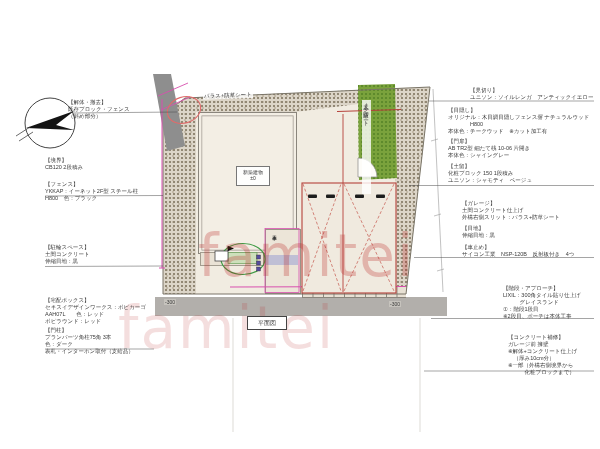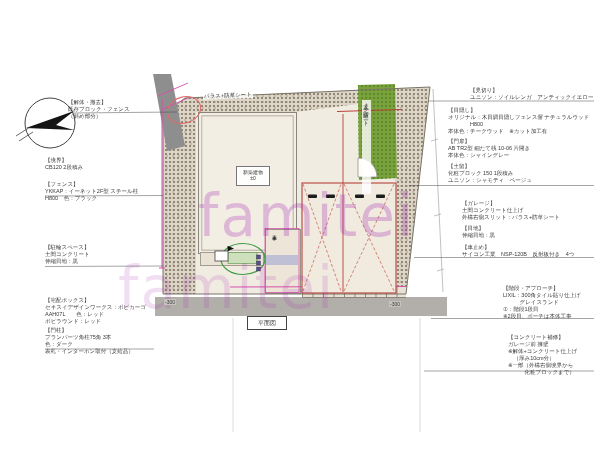--- a/index.html
+++ b/index.html
@@ -28,22 +28,22 @@
     background-image:linear-gradient(#b0a794 .5px,transparent .5px),
                      linear-gradient(90deg,#b0a794 .5px,transparent .5px);
     background-size:6px 6px;}
   #bike-strip{left:200px;top:252px;width:62px;height:12px;z-index:5;
     background-color:#e9e2d5;border:.5px solid #a39d90;
     background-image:linear-gradient(#b7af9e .5px,transparent .5px);background-size:100% 4px;}
   #block-row{left:302px;top:286px;width:104px;height:10px;z-index:5;
     background-color:#e8e1d4;border-top:.7px solid #8a857c;border-bottom:.7px solid #8a857c;
     background-image:linear-gradient(90deg,#8a857c .7px,transparent .7px);background-size:10.5px 100%;}
   
-  .wm{font-family:"DejaVu Sans",sans-serif;font-weight:400;color:#a21caf;letter-spacing:2px;
-      z-index:9;pointer-events:none;}
+  .wm{font-family:"DejaVu Sans",sans-serif;font-weight:400;color:#b91c1c;letter-spacing:2px;
+      z-index:9;pointer-events:none;margin-top:40px;}
   #wm1{left:198px;top:182px;font-size:58px;opacity:.26;}
   #wm2{left:118px;top:254px;font-size:58px;opacity:.14;}
   
   .plabel{font-size:5.5px;line-height:6.5px;background:rgba(255,255,255,.8);padding:0 1px;z-index:12;white-space:nowrap;}
   #baras-label{left:203px;top:92px;transform:rotate(-2deg);}
   #turf-label{left:362px;top:100px;writing-mode:vertical-rl;letter-spacing:1px;height:94px;}
   #hontai-label{left:271px;top:232px;writing-mode:vertical-rl;font-size:4.5px;line-height:6px;
     height:14px;background:transparent;z-index:12;color:#333;}
   #building-box{left:236px;top:166px;width:32px;height:16px;background:rgba(255,255,255,.92);
     border:.6px solid #777;text-align:center;font-size:5px;line-height:6px;padding-top:2px;z-index:12;}

